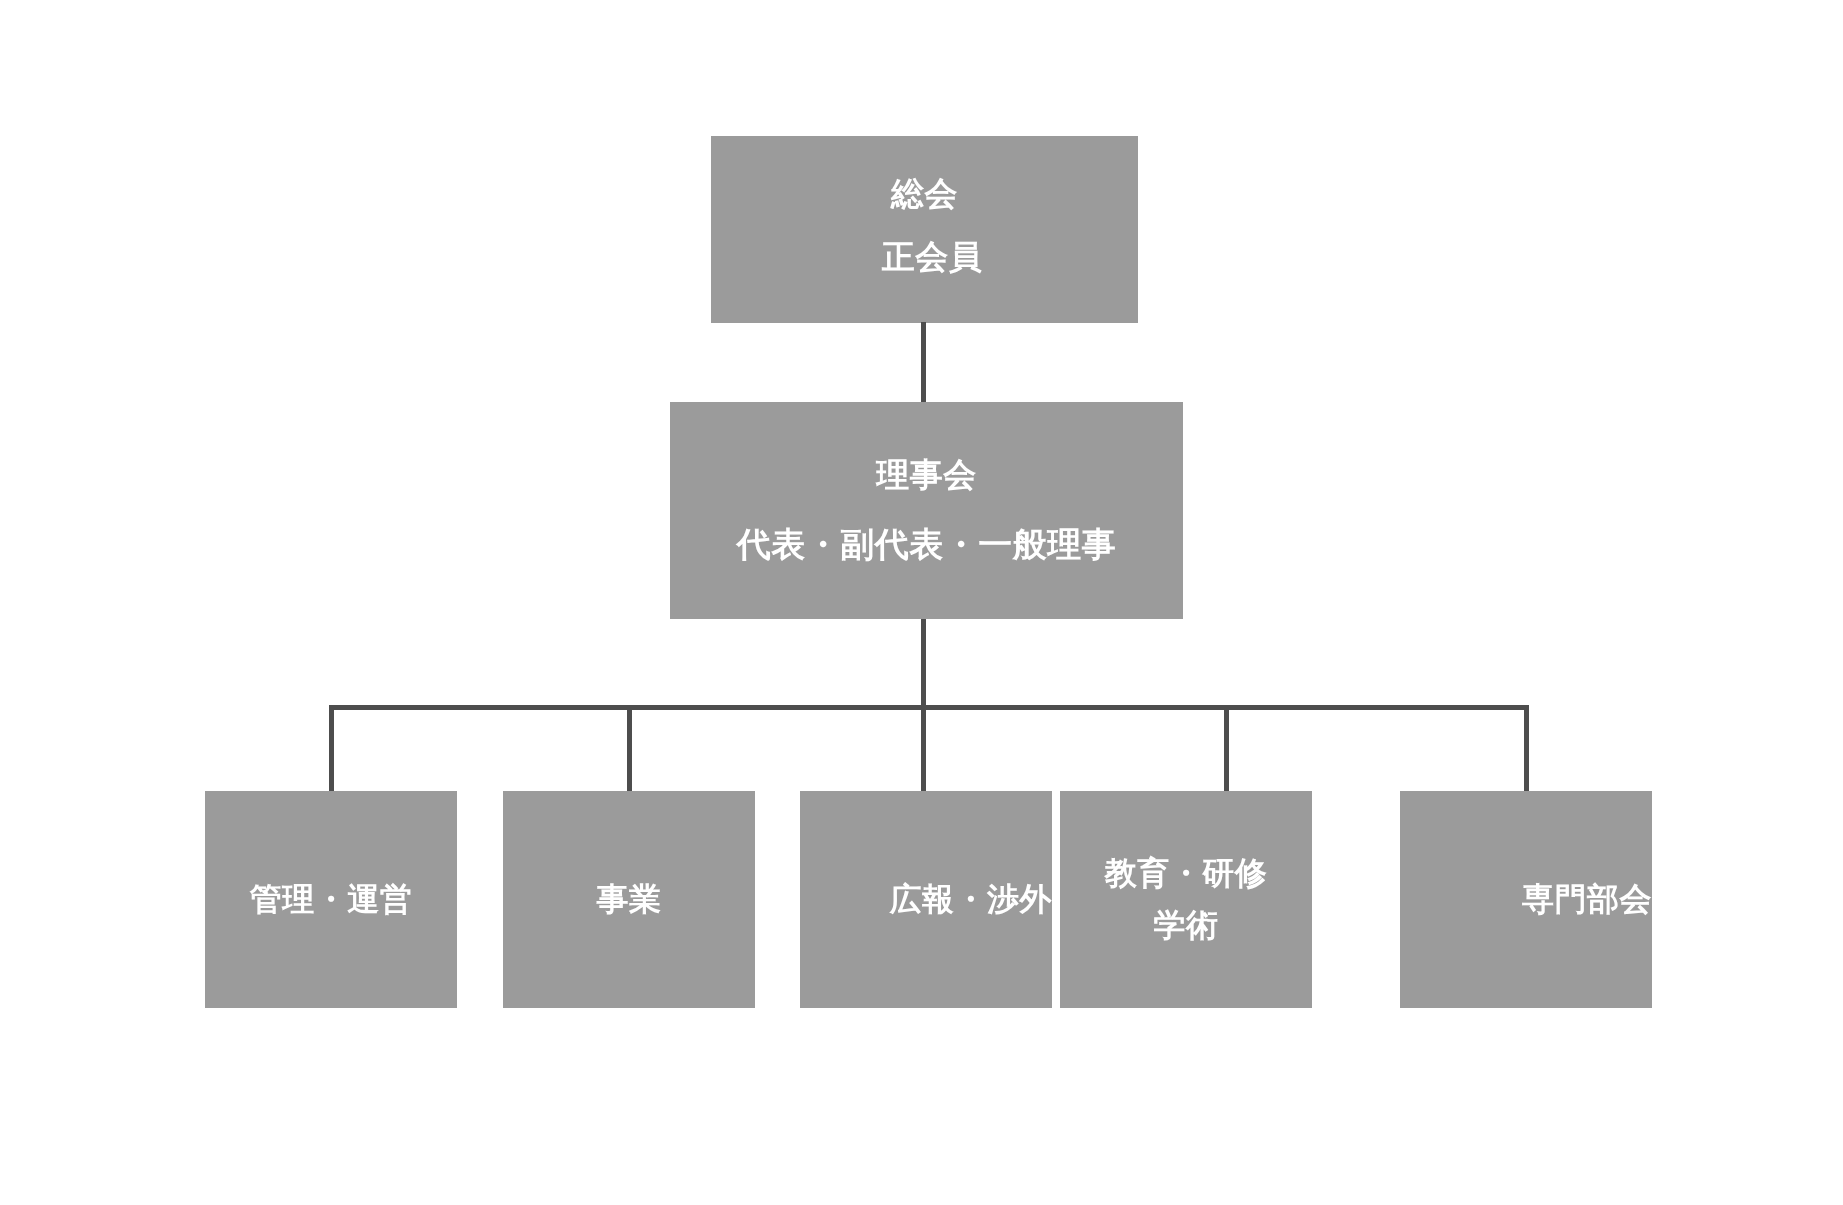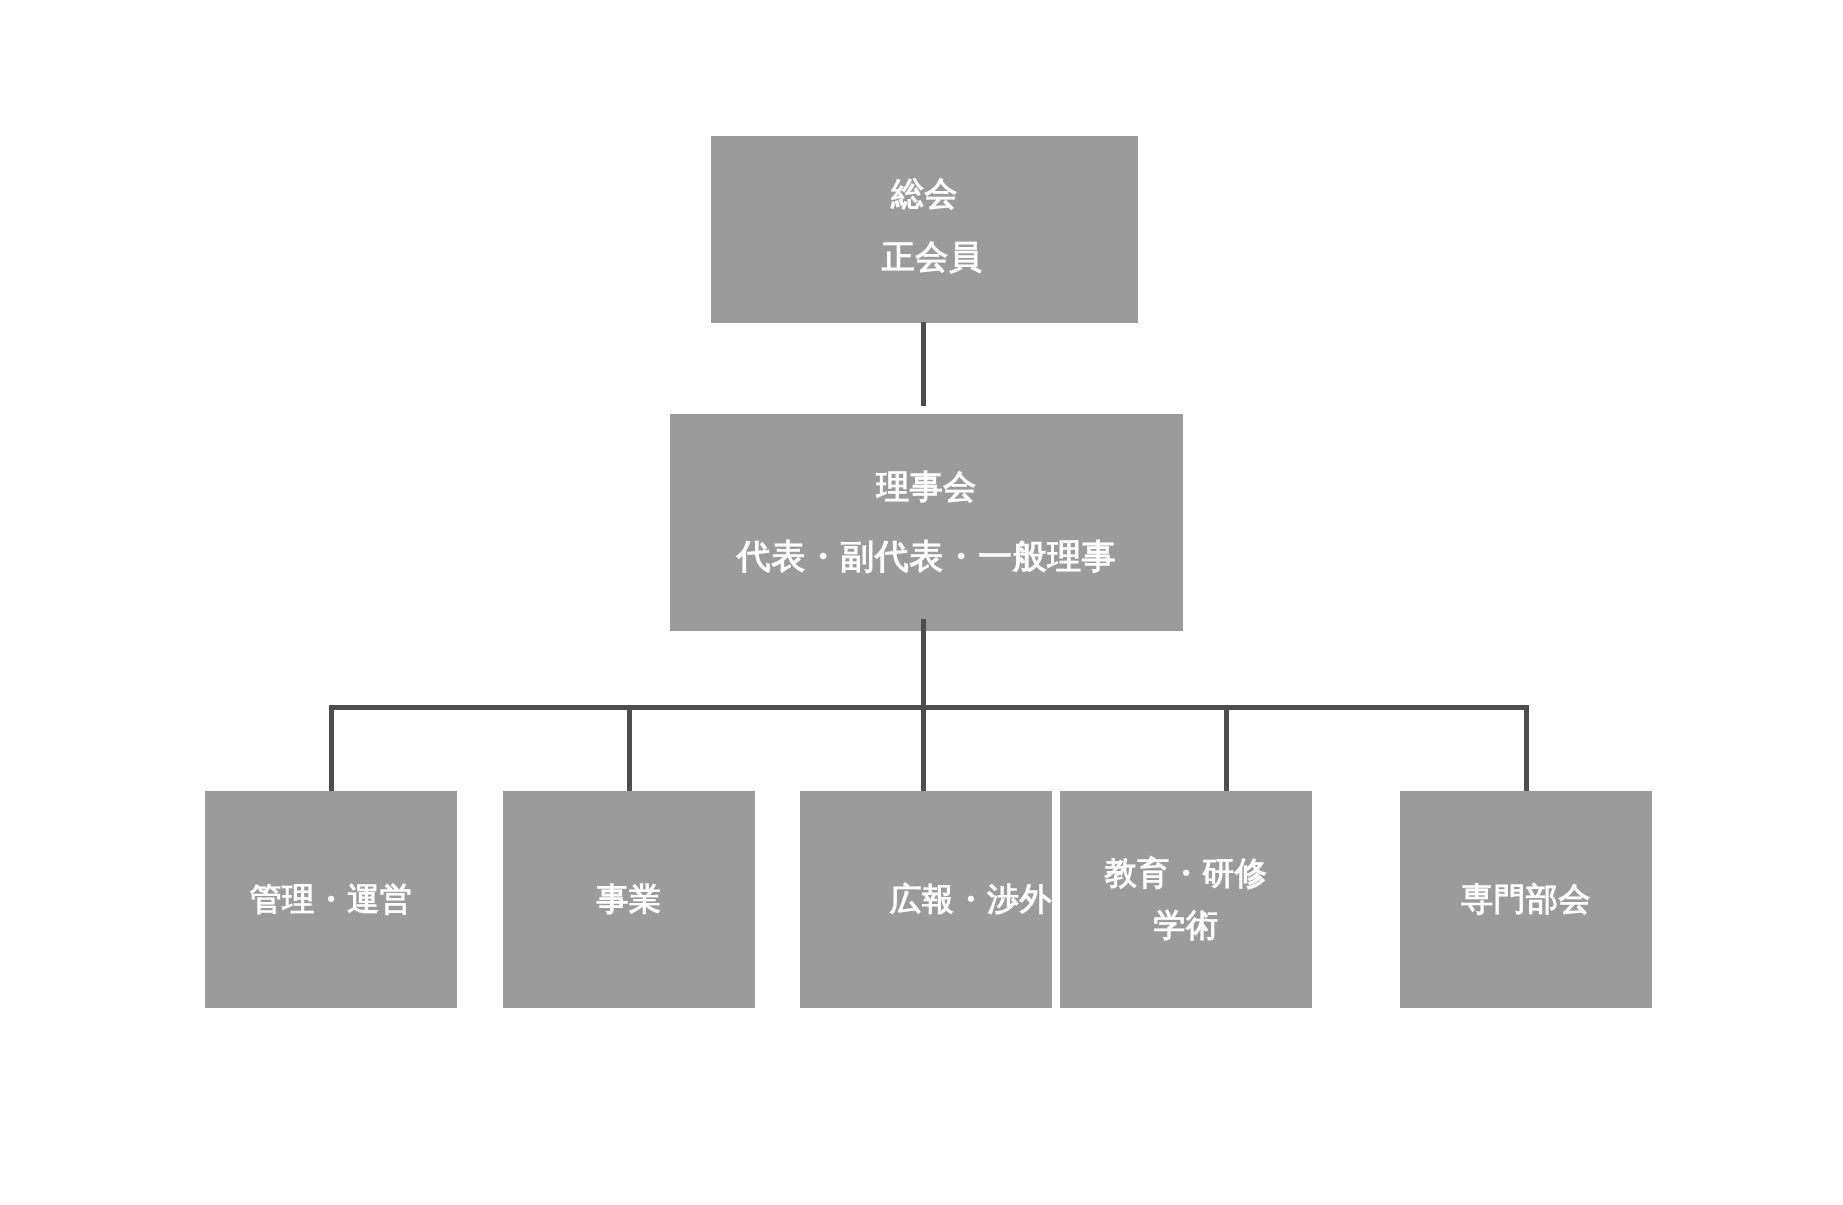--- a/index.html
+++ b/index.html
@@ -45,21 +45,21 @@
   .level-1 .node-line {
     font-size: 33px;
   }
   .level-1 .node-line + .node-line {
     margin-top: 28px;
     margin-left: 15px;
   }
   
   .level-2 {
     left: 670px;
-    top: 414px;
+    top: 402px;
     width: 513px;
     height: 217px;
   }
   .level-2 .node-line {
     font-size: 33px;
   }
   .level-2 .node-line.wide {
     font-size: 34px;
   }
   .level-2 .node-line + .node-line {
@@ -74,21 +74,21 @@
   .level-3 .node-line {
     font-size: 32px;
   }
   .level-3 .node-line + .node-line {
     margin-top: 18px;
   }
   .leaf-0 { left: 205px; justify-content: center; }
   .leaf-1 { left: 503px; }
   .leaf-2 { left: 800px; align-items: flex-end; }
   .leaf-3 { left: 1060px; }
-  .leaf-4 { left: 1400px; }
+  .leaf-4 { left: 1400px; align-items: flex-end; }
 
   
   .conn {
     position: absolute;
     background: #4d4d4d;
   }
   .conn-v-top   { left: 921px; top: 322px;  width: 5px;    height: 84px; }
   .conn-v-mid   { left: 921px; top: 619px;  width: 5px;    height: 174px; }
   .conn-h-bus   { left: 331px; top: 705px;  width: 1197px; height: 5px; }
   .drop         { position: absolute; top: 705px; width: 5px; height: 88px; background: #4d4d4d; }

